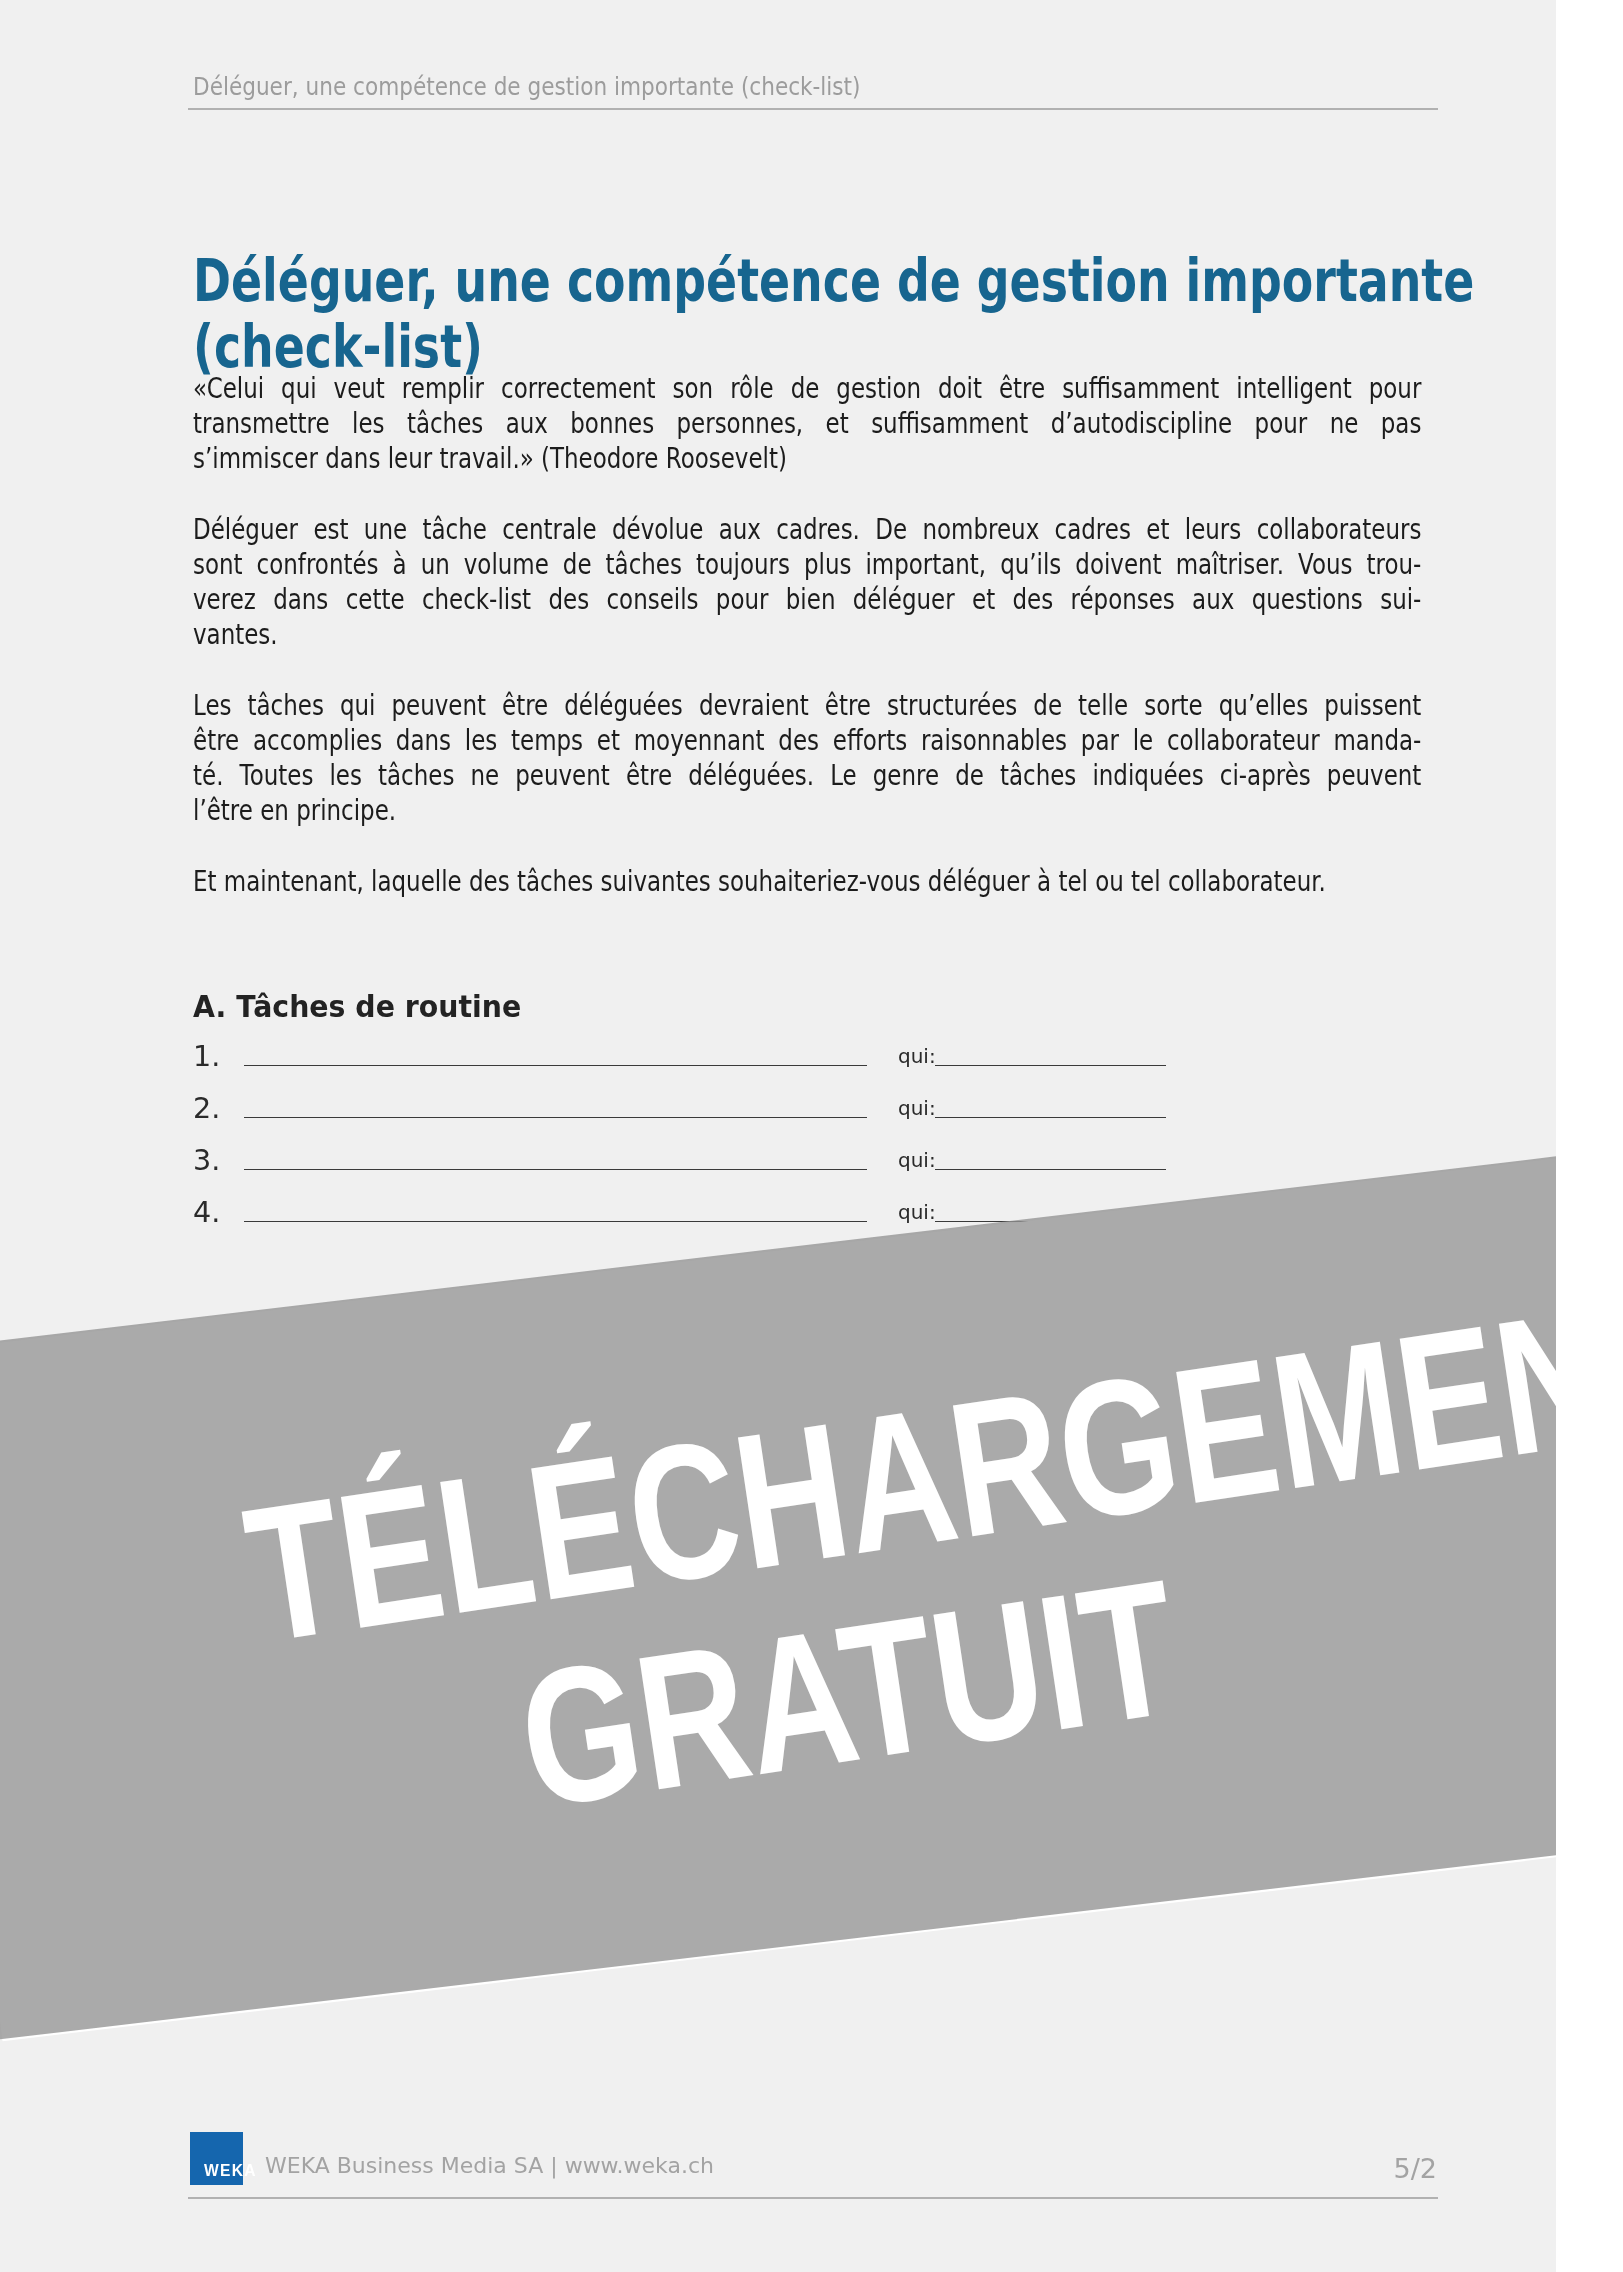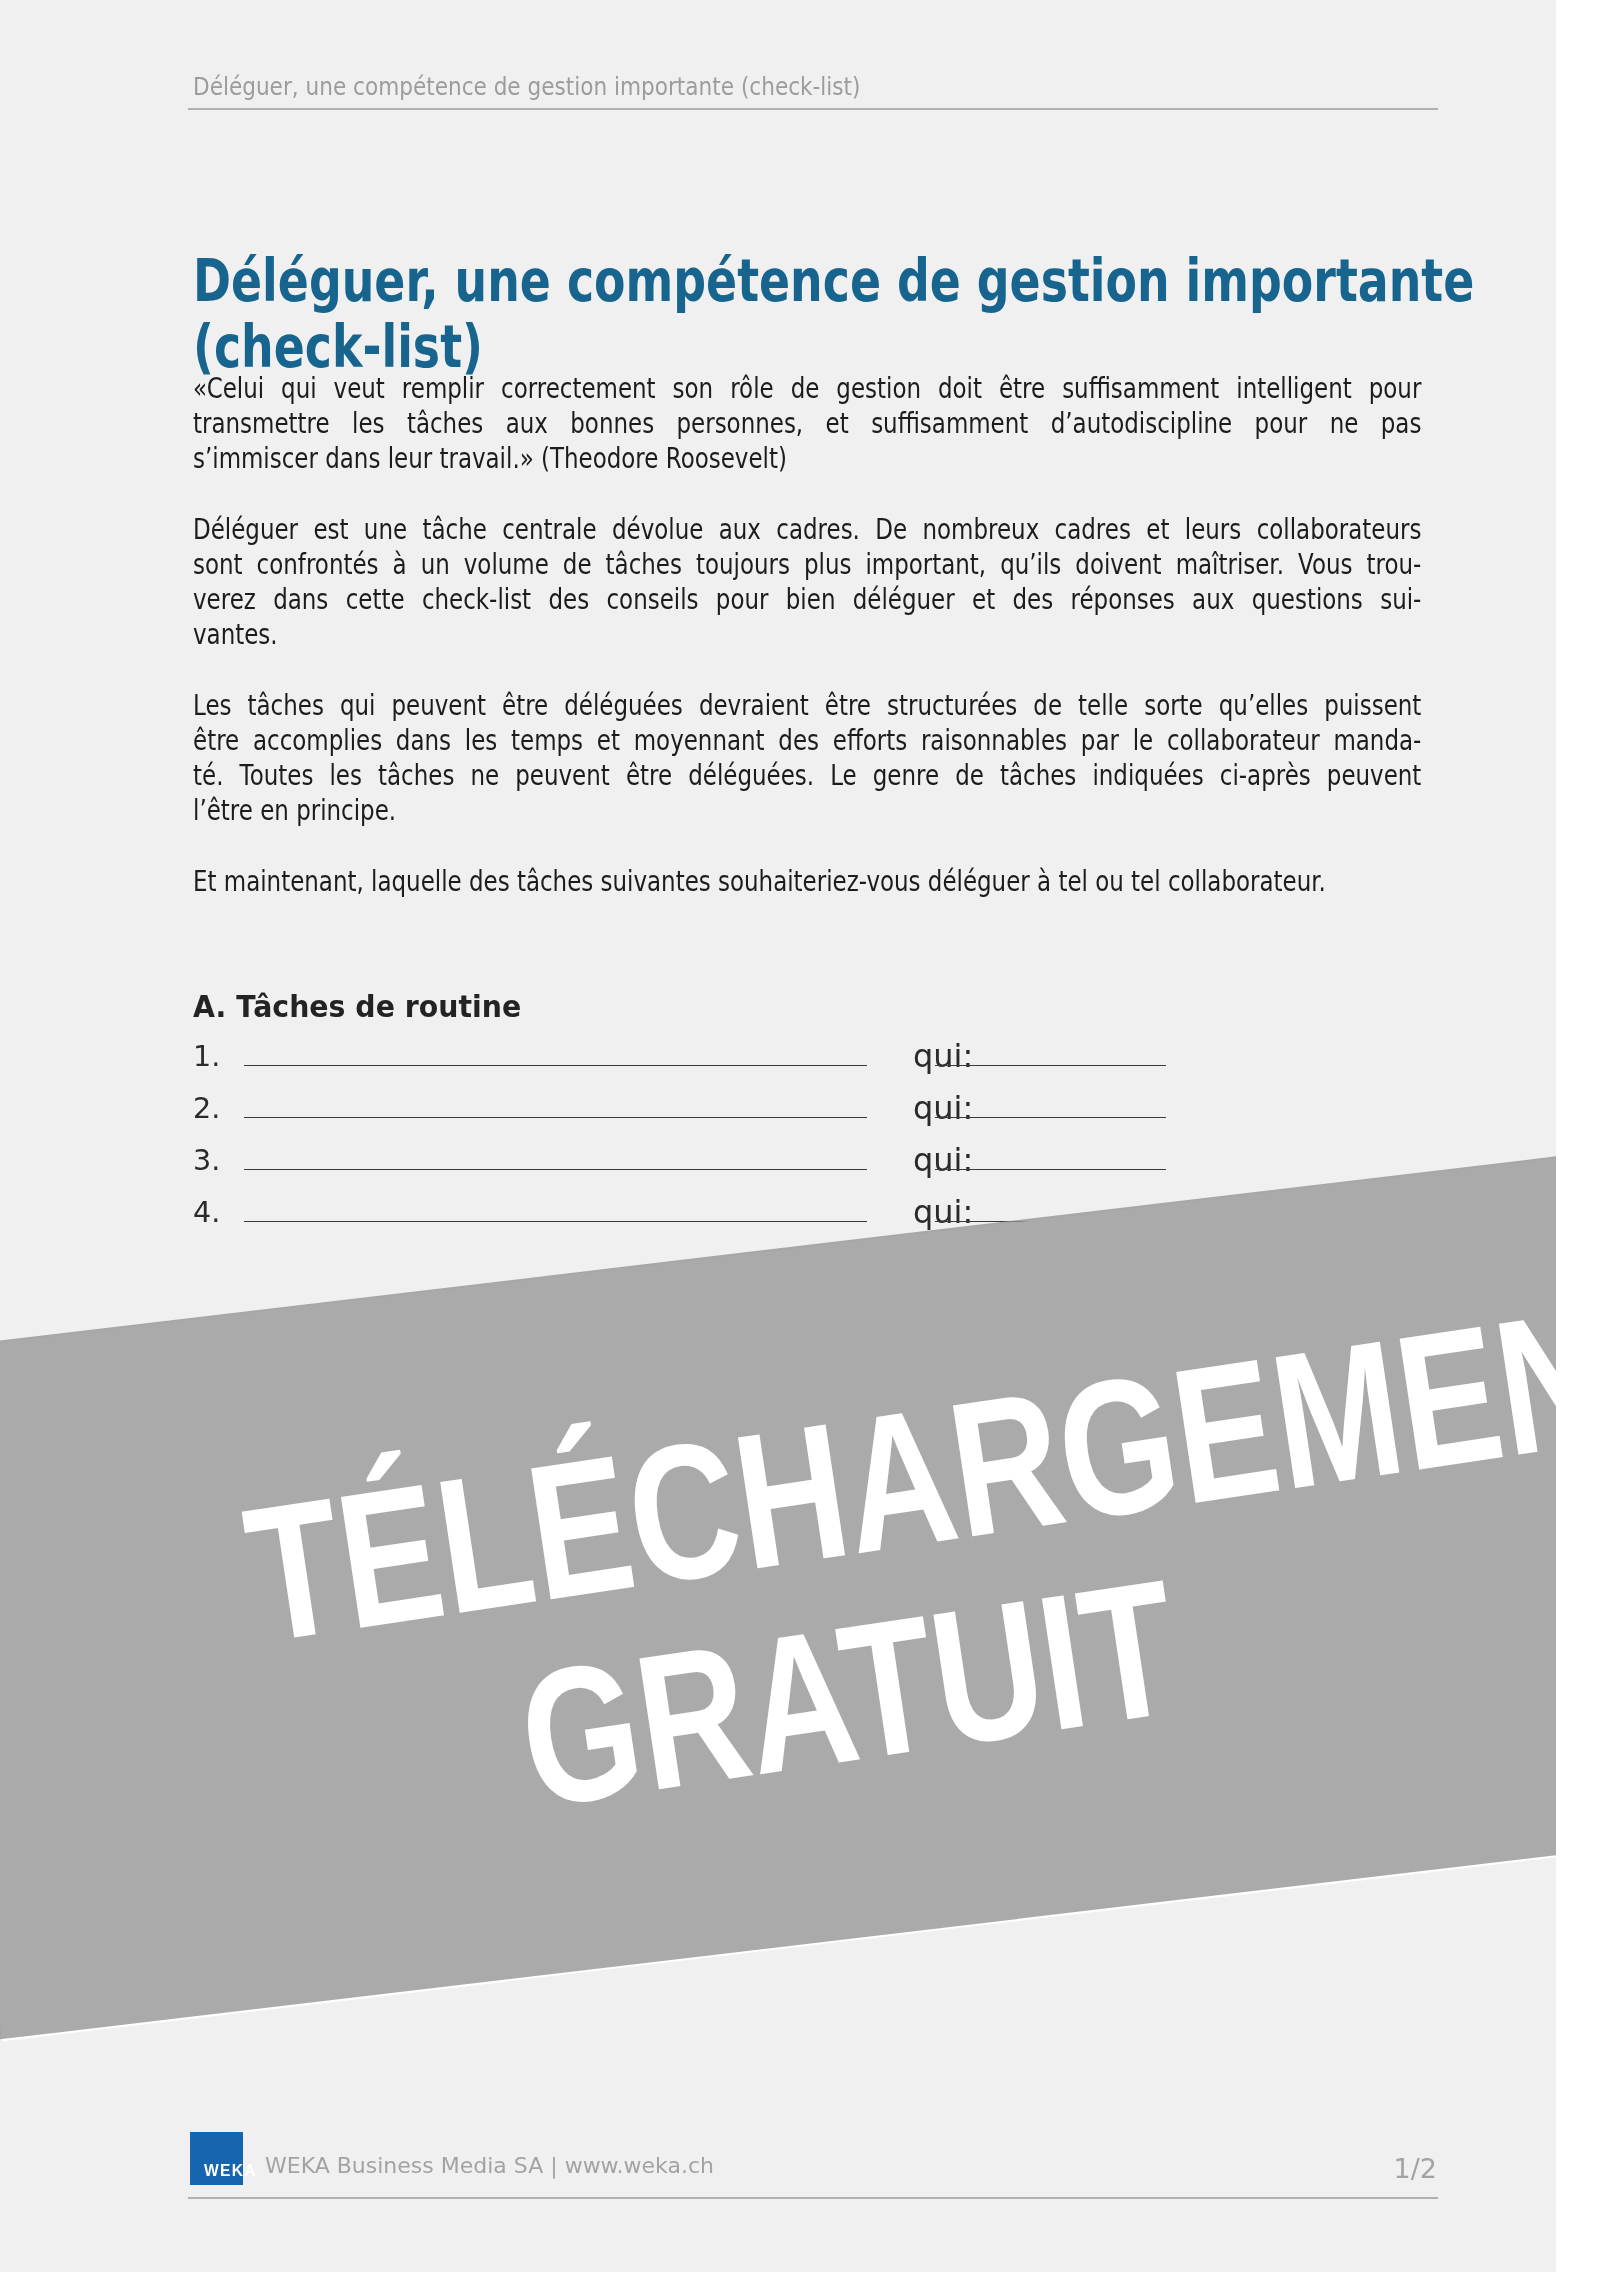--- a/index.html
+++ b/index.html
@@ -33,21 +33,21 @@
   .section-b { top:1318px; }
   .section-c { top:1638px; }
   .section-heading { position:absolute; top:0; left:0; font-size:30.5px; font-weight:bold;
     color:#232323; white-space:nowrap; transform:scaleX(0.93); transform-origin:0 0; }
   .items { position:absolute; top:25px; left:0; right:0; }
   .task-row { position:relative; height:52px; }
   .task-number { position:absolute; left:0; bottom:-6.5px; font-size:28.6px;
     line-height:34px; color:#2a2a2a; }
   .task-line { position:absolute; left:51px; bottom:0; width:623px; height:1.3px;
     background:#3a3a3a; }
-  .qui-label { position:absolute; left:720px; bottom:-6.5px; font-size:32px;
+  .qui-label { position:absolute; left:705px; bottom:-6.5px; font-size:20px;
     line-height:34px; color:#2a2a2a; }
   .qui-line { position:absolute; left:742px; bottom:0; width:231px; height:1.3px;
     background:#3a3a3a; }
   
   .wm-white { position:absolute; left:-79px; top:1352px; width:1714px; height:694px;
     background:#ffffff; transform:rotate(-6.75deg); transform-origin:0 0; }
   .wm-band { position:absolute; left:-97px; top:1352px; width:1714px; height:694px;
     background:rgba(146,146,146,0.78); transform:rotate(-6.75deg); transform-origin:0 0; }
   .wm-text { position:absolute; left:78px; top:1500px; width:1467px;
     transform:rotate(-8.5deg); transform-origin:0 0; }
@@ -197,17 +197,17 @@
   <div class="wm-band"></div>
   <div class="wm-text">
     <span class="wm-line">TÉLÉCHARGEMENT</span>
     <span class="wm-line">GRATUIT</span>
   </div>
 
   <div class="footer-logo">
     <span>WEKA</span>
   </div>
   <div class="footer-company">WEKA Business Media SA | www.weka.ch</div>
-  <div class="footer-page">1/2</div>
+  <div class="footer-page">5/2</div>
   <div class="rule rule-bottom"></div>
 
 </div>
 
 
 </body></html>

